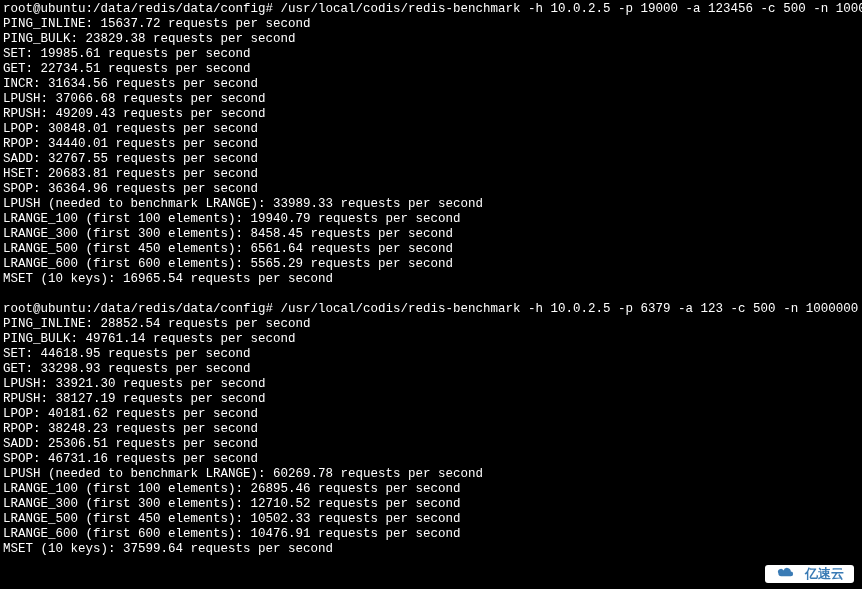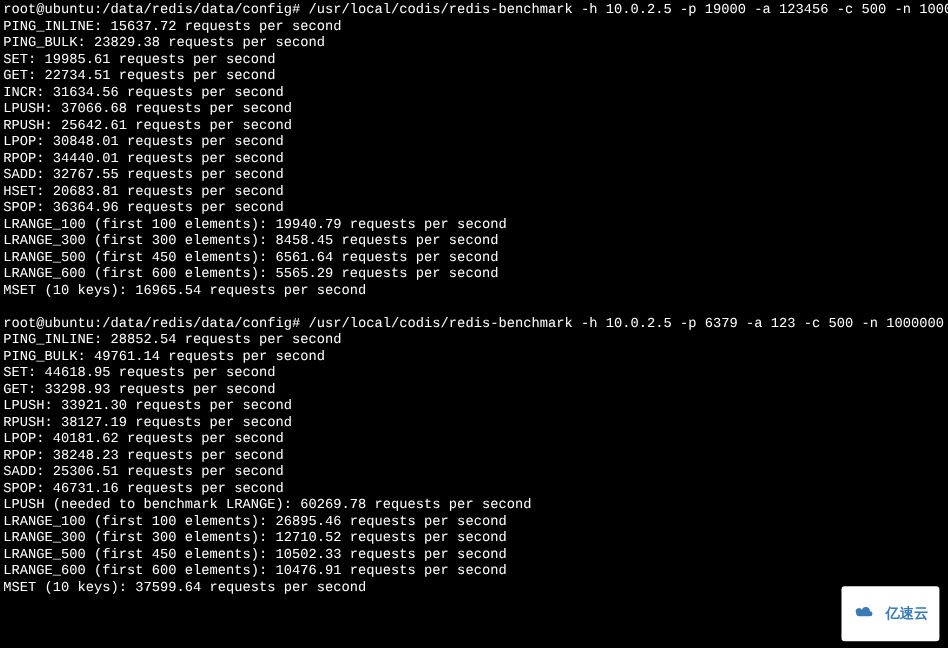--- a/index.html
+++ b/index.html
@@ -28,47 +28,48 @@
     }
     .watermark {
       position: absolute;
       right: 8px;
       bottom: 6px;
       background: #fff;
       color: #3a7bb5;
       font-family: sans-serif;
       font-size: 13px;
       font-weight: 600;
-      padding: 16px 10px;
+      padding: 0 10px;
       border-radius: 3px;
       display: flex;
       align-items: center;
       gap: 10px;
     }
     .watermark .cloud {
       display: inline-block;
     }
   </style>
 </head>
 <body>
 
 <div>
   <span class="line">root@ubuntu:/data/redis/data/config# /usr/local/codis/redis-benchmark -h 10.0.2.5 -p 19000 -a 123456 -c 500 -n 1000000 -q</span>
   <span class="line">PING_INLINE: 15637.72 requests per second</span>
   <span class="line">PING_BULK: 23829.38 requests per second</span>
   <span class="line">SET: 19985.61 requests per second</span>
   <span class="line">GET: 22734.51 requests per second</span>
   <span class="line">INCR: 31634.56 requests per second</span>
   <span class="line">LPUSH: 37066.68 requests per second</span>
-  <span class="line">RPUSH: 25642.61 requests per second</span>
+  <span class="line">RPUSH: 49209.43 requests per second</span>
   <span class="line">LPOP: 30848.01 requests per second</span>
   <span class="line">RPOP: 34440.01 requests per second</span>
   <span class="line">SADD: 32767.55 requests per second</span>
   <span class="line">HSET: 20683.81 requests per second</span>
   <span class="line">SPOP: 36364.96 requests per second</span>
+  <span class="line">LPUSH (needed to benchmark LRANGE): 33989.33 requests per second</span>
   <span class="line">LRANGE_100 (first 100 elements): 19940.79 requests per second</span>
   <span class="line">LRANGE_300 (first 300 elements): 8458.45 requests per second</span>
   <span class="line">LRANGE_500 (first 450 elements): 6561.64 requests per second</span>
   <span class="line">LRANGE_600 (first 600 elements): 5565.29 requests per second</span>
   <span class="line">MSET (10 keys): 16965.54 requests per second</span>
 
   <div class="blank"></div>
 
   <span class="line">root@ubuntu:/data/redis/data/config# /usr/local/codis/redis-benchmark -h 10.0.2.5 -p 6379 -a 123 -c 500 -n 1000000 -q</span>
   <span class="line">PING_INLINE: 28852.54 requests per second</span>

